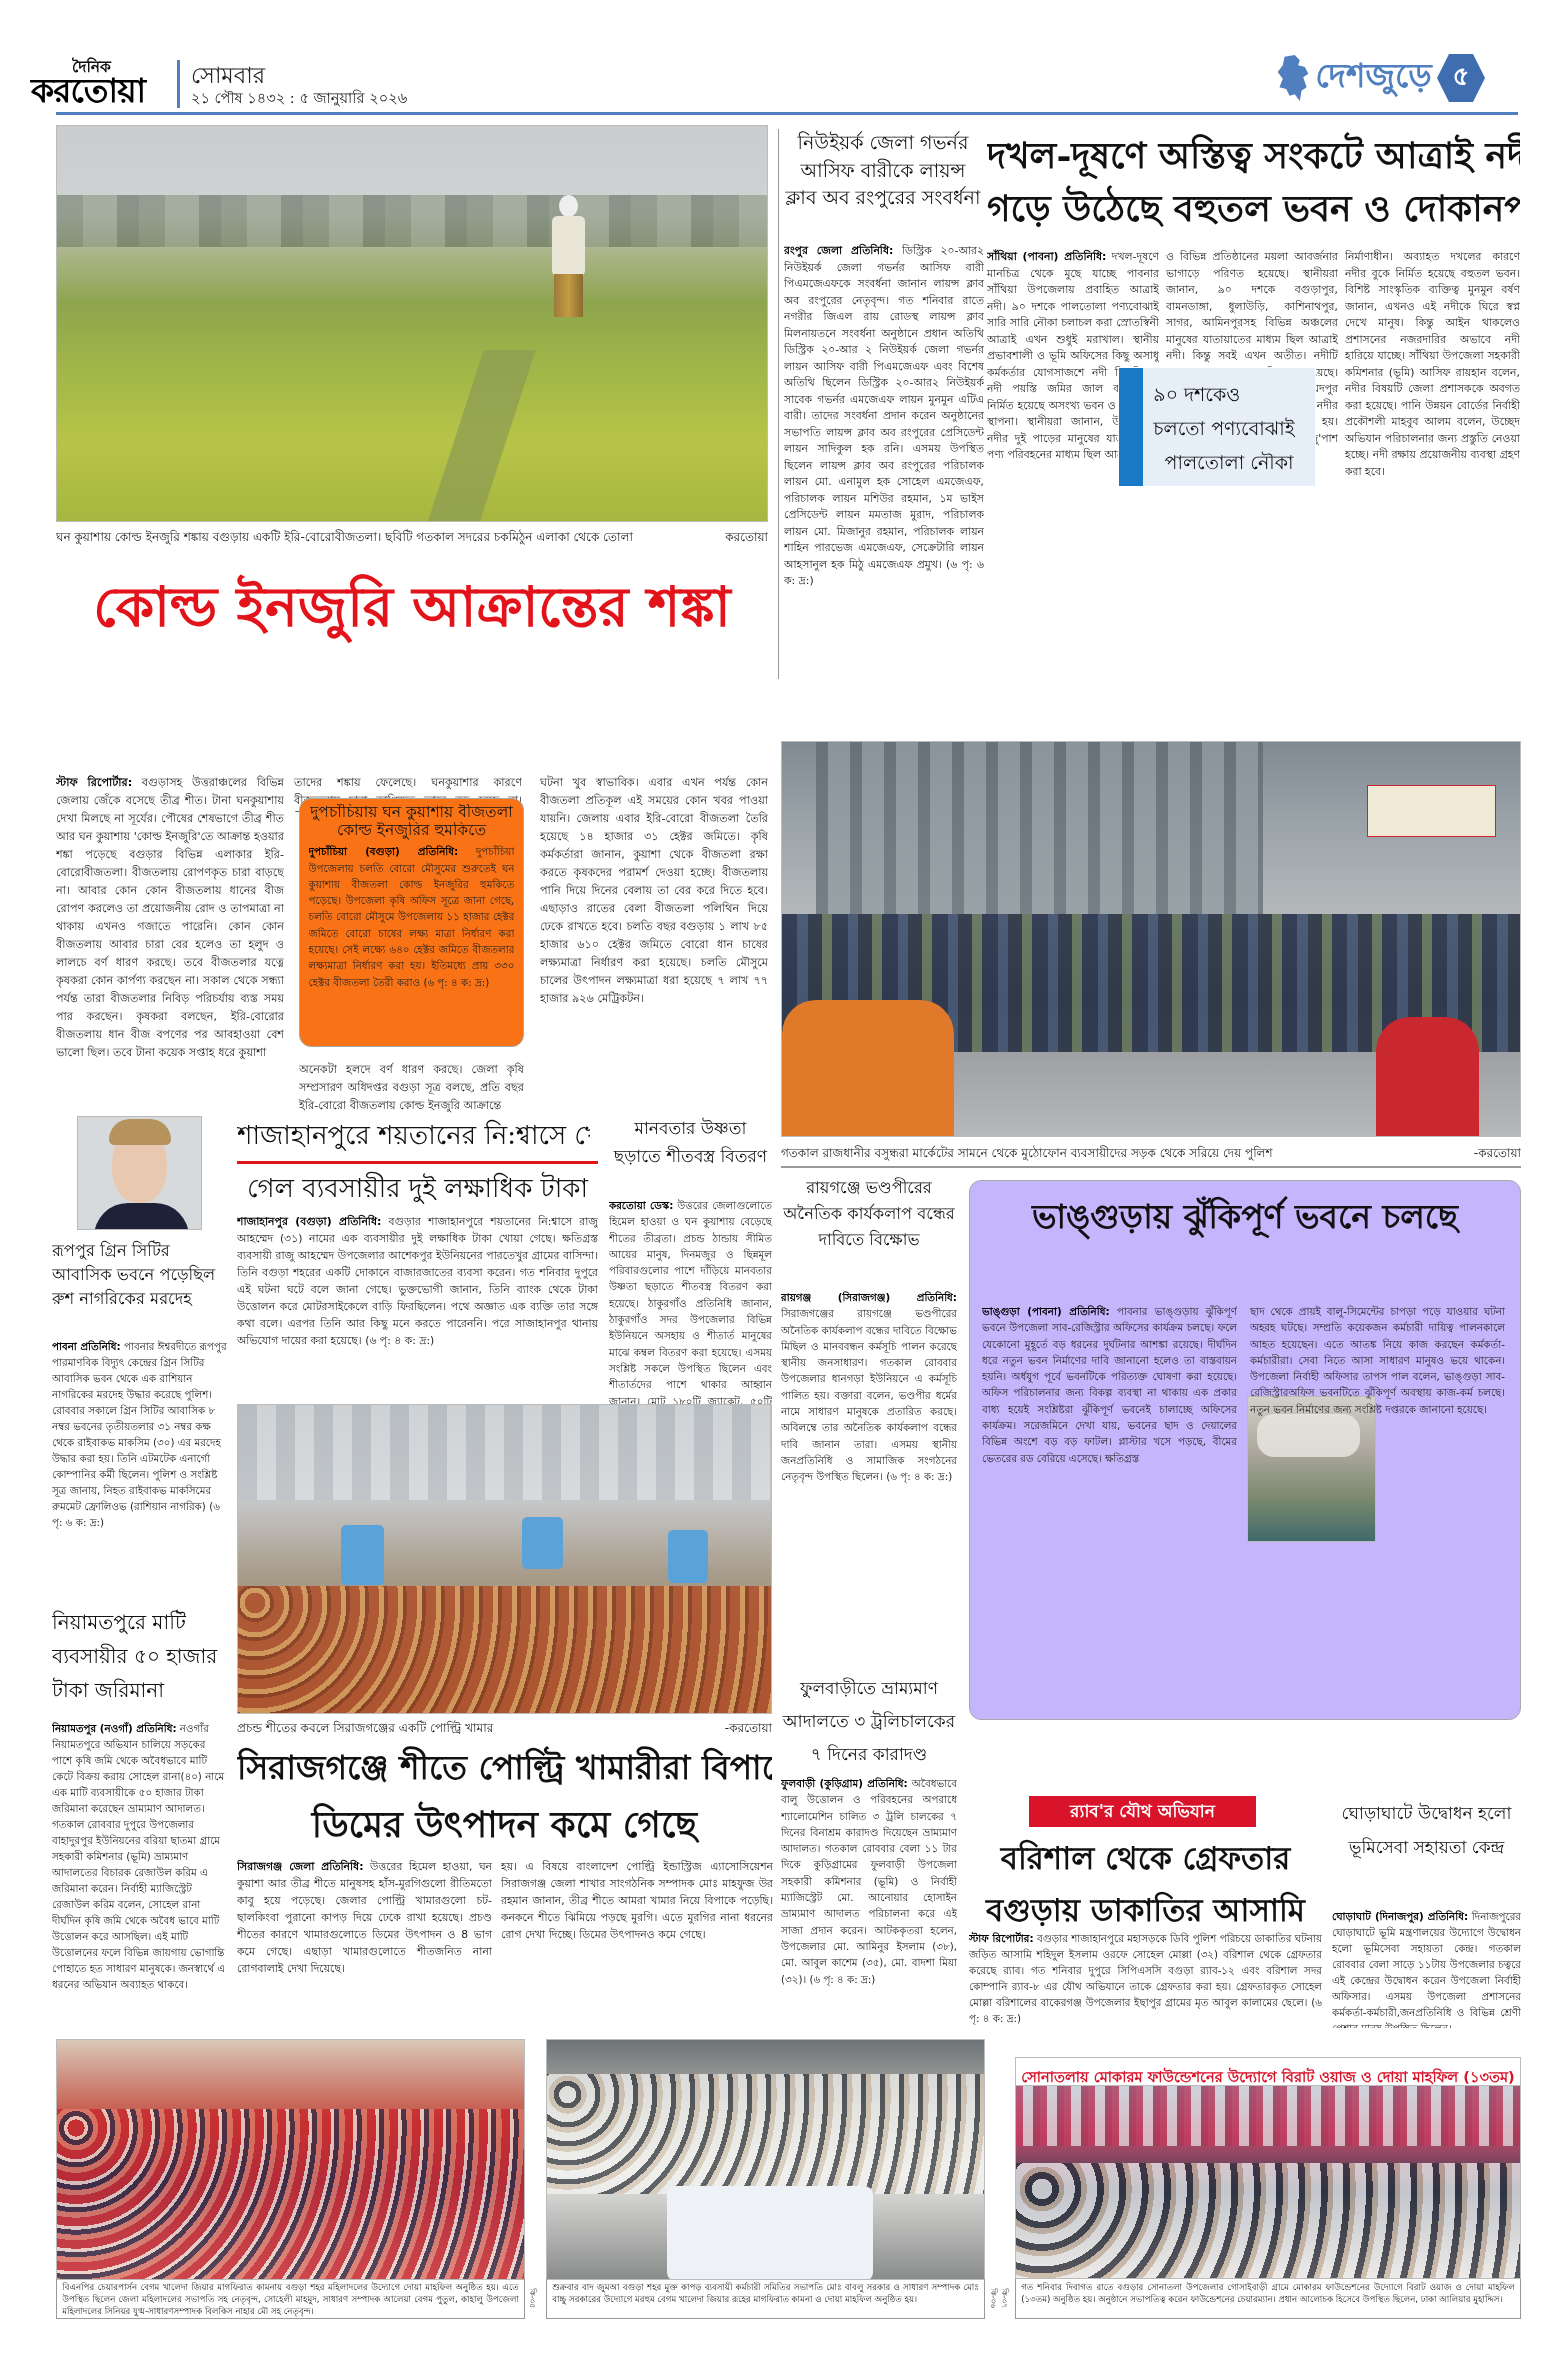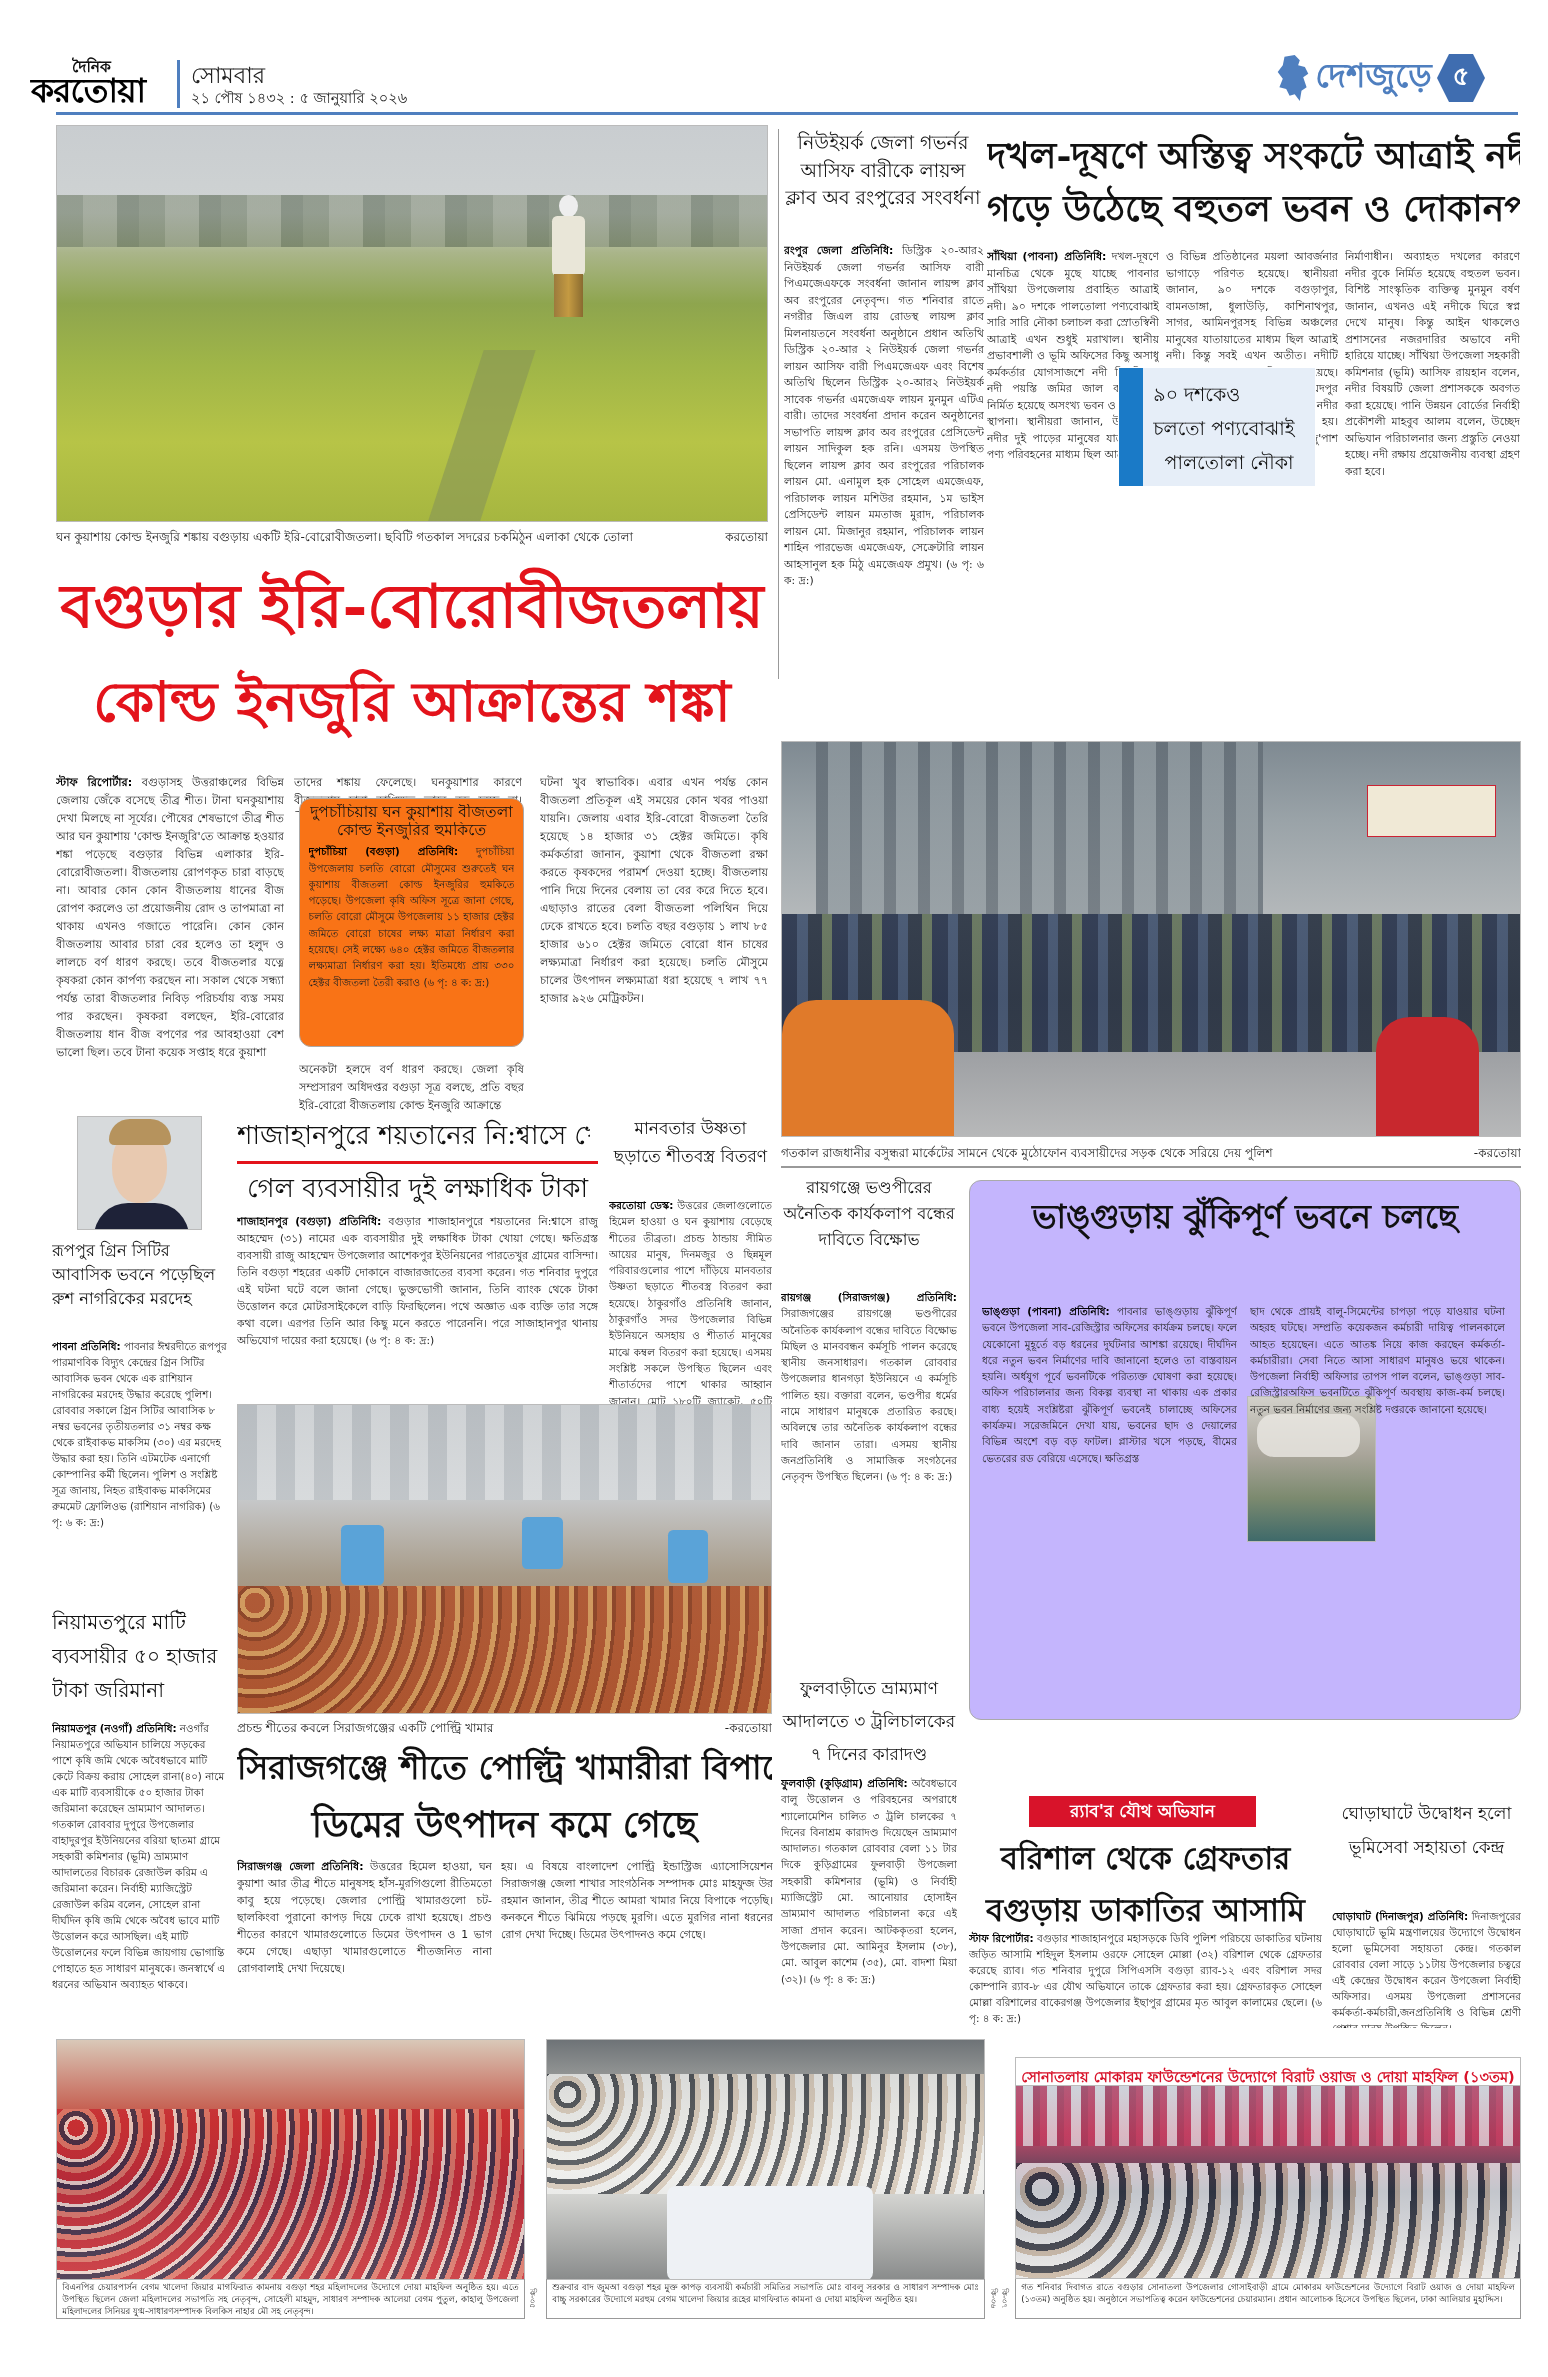--- a/index.html
+++ b/index.html
@@ -46,21 +46,20 @@
     <div style="position:absolute;left:6.9px;top:79px;width:29px;height:43px;background:linear-gradient(90deg,#9c7a3c,#c49a42,#8a6b30);"></div>
   </div>
   <div style="position:absolute;left:396px;top:224px;width:52px;height:189px;background:#8b9a54;transform:skewX(-18deg);opacity:.7;"></div>
 </div>
 <div class="abs cap" style="left:56px;top:528px;width:712px;">
   <span>ঘন কুয়াশায় কোল্ড ইনজুরি শঙ্কায় বগুড়ায় একটি ইরি-বোরোবীজতলা। ছবিটি গতকাল সদরের চকমিঠুন এলাকা থেকে তোলা</span>
   <span>করতোয়া</span>
 </div>
 
 <div class="abs" style="left:56px;top:559px;width:712px;height:206px;text-align:center;">
-  <div style="font-family:'DejaVu Serif',serif;font-size:60px;line-height:95px;color:#e3131b;font-weight:bold;white-space:nowrap;">বগুড়ার ইরি-বোরোবীজতলায়</div>
   <div style="font-family:'DejaVu Serif',serif;font-size:55px;line-height:95px;color:#e3131b;font-weight:bold;white-space:nowrap;">কোল্ড ইনজুরি আক্রান্তের শঙ্কা</div>
 </div>
 
 <div class="abs txt" style="left:56px;top:774px;width:228px;height:344px;">
   <b>স্টাফ রিপোর্টার:</b>
   <span>বগুড়াসহ উত্তরাঞ্চলের বিভিন্ন জেলায় জেঁকে বসেছে তীব্র শীত। টানা ঘনকুয়াশায় দেখা মিলছে না সূর্যের। পৌষের শেষভাগে তীব্র শীত আর ঘন কুয়াশায় 'কোল্ড ইনজুরি'তে আক্রান্ত হওয়ার শঙ্কা পড়েছে বগুড়ার বিভিন্ন এলাকার ইরি-বোরোবীজতলা। বীজতলায় রোপণকৃত চারা বাড়ছে না। আবার কোন কোন বীজতলায় ধানের বীজ রোপণ করলেও তা প্রয়োজনীয় রোদ ও তাপমাত্রা না থাকায় এখনও গজাতে পারেনি। কোন কোন বীজতলায় আবার চারা বের হলেও তা হলুদ ও লালচে বর্ণ ধারণ করছে। তবে বীজতলার যত্নে কৃষকরা কোন কার্পণ্য করছেন না। সকাল থেকে সন্ধ্যা পর্যন্ত তারা বীজতলার নিবিড় পরিচর্যায় ব্যস্ত সময় পার করছেন। কৃষকরা বলছেন, ইরি-বোরোর বীজতলায় ধান বীজ বপণের পর আবহাওয়া বেশ ভালো ছিল। তবে টানা কয়েক সপ্তাহ ধরে কুয়াশা</span>
 </div>
 <div class="abs txt" style="left:294px;top:774px;width:228px;height:38px;">
   <span>তাদের শঙ্কায় ফেলেছে। ঘনকুয়াশার কারণে বীজতলায় চারা কাঙ্ক্ষিত ভাবে বড় হচ্ছে না। বীজতলায় চারা গজানোর জন্য সাধারণত যতটা রোদ প্রয়োজন তা মিলছে না। ফলে বীজ থেকে চারা গজাতে দেরি হচ্ছে।</span>
 </div>
@@ -170,21 +169,21 @@
   <span>প্রচন্ড শীতের কবলে সিরাজগঞ্জের একটি পোল্ট্রি খামার</span>
   <span>-করতোয়া</span>
 </div>
 
 <div class="abs" style="left:237px;top:1739px;width:535px;height:120px;">
   <div class="hdl" style="font-size:33px;line-height:57px;font-weight:bold;white-space:nowrap;">সিরাজগঞ্জে শীতে পোল্ট্রি খামারীরা বিপাকে</div>
   <div class="hdl" style="font-size:36px;line-height:57px;font-weight:bold;white-space:nowrap;">ডিমের উৎপাদন কমে গেছে</div>
 </div>
 <div class="abs txt" style="left:237px;top:1858px;width:255px;height:168px;font-size:10.8px;line-height:17px;">
   <b>সিরাজগঞ্জ জেলা প্রতিনিধি:</b>
-  <span>উত্তরের হিমেল হাওয়া, ঘন কুয়াশা আর তীব্র শীতে মানুষসহ হাঁস-মুরগিগুলো রীতিমতো কাবু হয়ে পড়েছে। জেলার পোল্ট্রি খামারগুলো চট-ছালকিংবা পুরানো কাপড় দিয়ে ঢেকে রাখা হয়েছে। প্রচণ্ড শীতের কারণে খামারগুলোতে ডিমের উৎপাদন ও 1 ভাগ কমে গেছে। এছাড়া খামারগুলোতে শীতজনিত নানা রোগবালাই দেখা দিয়েছে।</span>
+  <span>উত্তরের হিমেল হাওয়া, ঘন কুয়াশা আর তীব্র শীতে মানুষসহ হাঁস-মুরগিগুলো রীতিমতো কাবু হয়ে পড়েছে। জেলার পোল্ট্রি খামারগুলো চট-ছালকিংবা পুরানো কাপড় দিয়ে ঢেকে রাখা হয়েছে। প্রচণ্ড শীতের কারণে খামারগুলোতে ডিমের উৎপাদন ও 8 ভাগ কমে গেছে। এছাড়া খামারগুলোতে শীতজনিত নানা রোগবালাই দেখা দিয়েছে।</span>
 </div>
 <div class="abs txt" style="left:501px;top:1858px;width:272px;height:168px;font-size:10.8px;line-height:17px;">
   <span>হয়। এ বিষয়ে বাংলাদেশ পোল্ট্রি ইন্ডাস্ট্রিজ এ্যাসোসিয়েশন সিরাজগঞ্জ জেলা শাখার সাংগঠনিক সম্পাদক মোঃ মাহফুজ উর রহমান জানান, তীব্র শীতে আমরা খামার নিয়ে বিপাকে পড়েছি। কনকনে শীতে ঝিমিয়ে পড়ছে মুরগি। এতে মুরগির নানা ধরনের রোগ দেখা দিচ্ছে। ডিমের উৎপাদনও কমে গেছে।</span>
 </div>
 
 <div class="abs hdl" style="left:781px;top:1175px;width:176px;height:112px;font-size:16.3px;line-height:26px;">রায়গঞ্জে ভণ্ডপীরের অনৈতিক কার্যকলাপ বন্ধের দাবিতে বিক্ষোভ</div>
 <div class="abs txt" style="left:781px;top:1289px;width:176px;height:361px;font-size:10.3px;line-height:16.3px;">
   <b>রায়গঞ্জ (সিরাজগঞ্জ) প্রতিনিধি:</b>
   <span>সিরাজগঞ্জের রায়গঞ্জে ভণ্ডপীরের অনৈতিক কার্যকলাপ বন্ধের দাবিতে বিক্ষোভ মিছিল ও মানববন্ধন কর্মসূচি পালন করেছে স্থানীয় জনসাধারণ। গতকাল রোববার উপজেলার ধানগড়া ইউনিয়নে এ কর্মসূচি পালিত হয়। বক্তারা বলেন, ভণ্ডপীর ধর্মের নামে সাধারণ মানুষকে প্রতারিত করছে। অবিলম্বে তার অনৈতিক কার্যকলাপ বন্ধের দাবি জানান তারা। এসময় স্থানীয় জনপ্রতিনিধি ও সামাজিক সংগঠনের নেতৃবৃন্দ উপস্থিত ছিলেন।</span>
   <span>(৬ পৃ: ৪ ক: দ্র:)</span>

